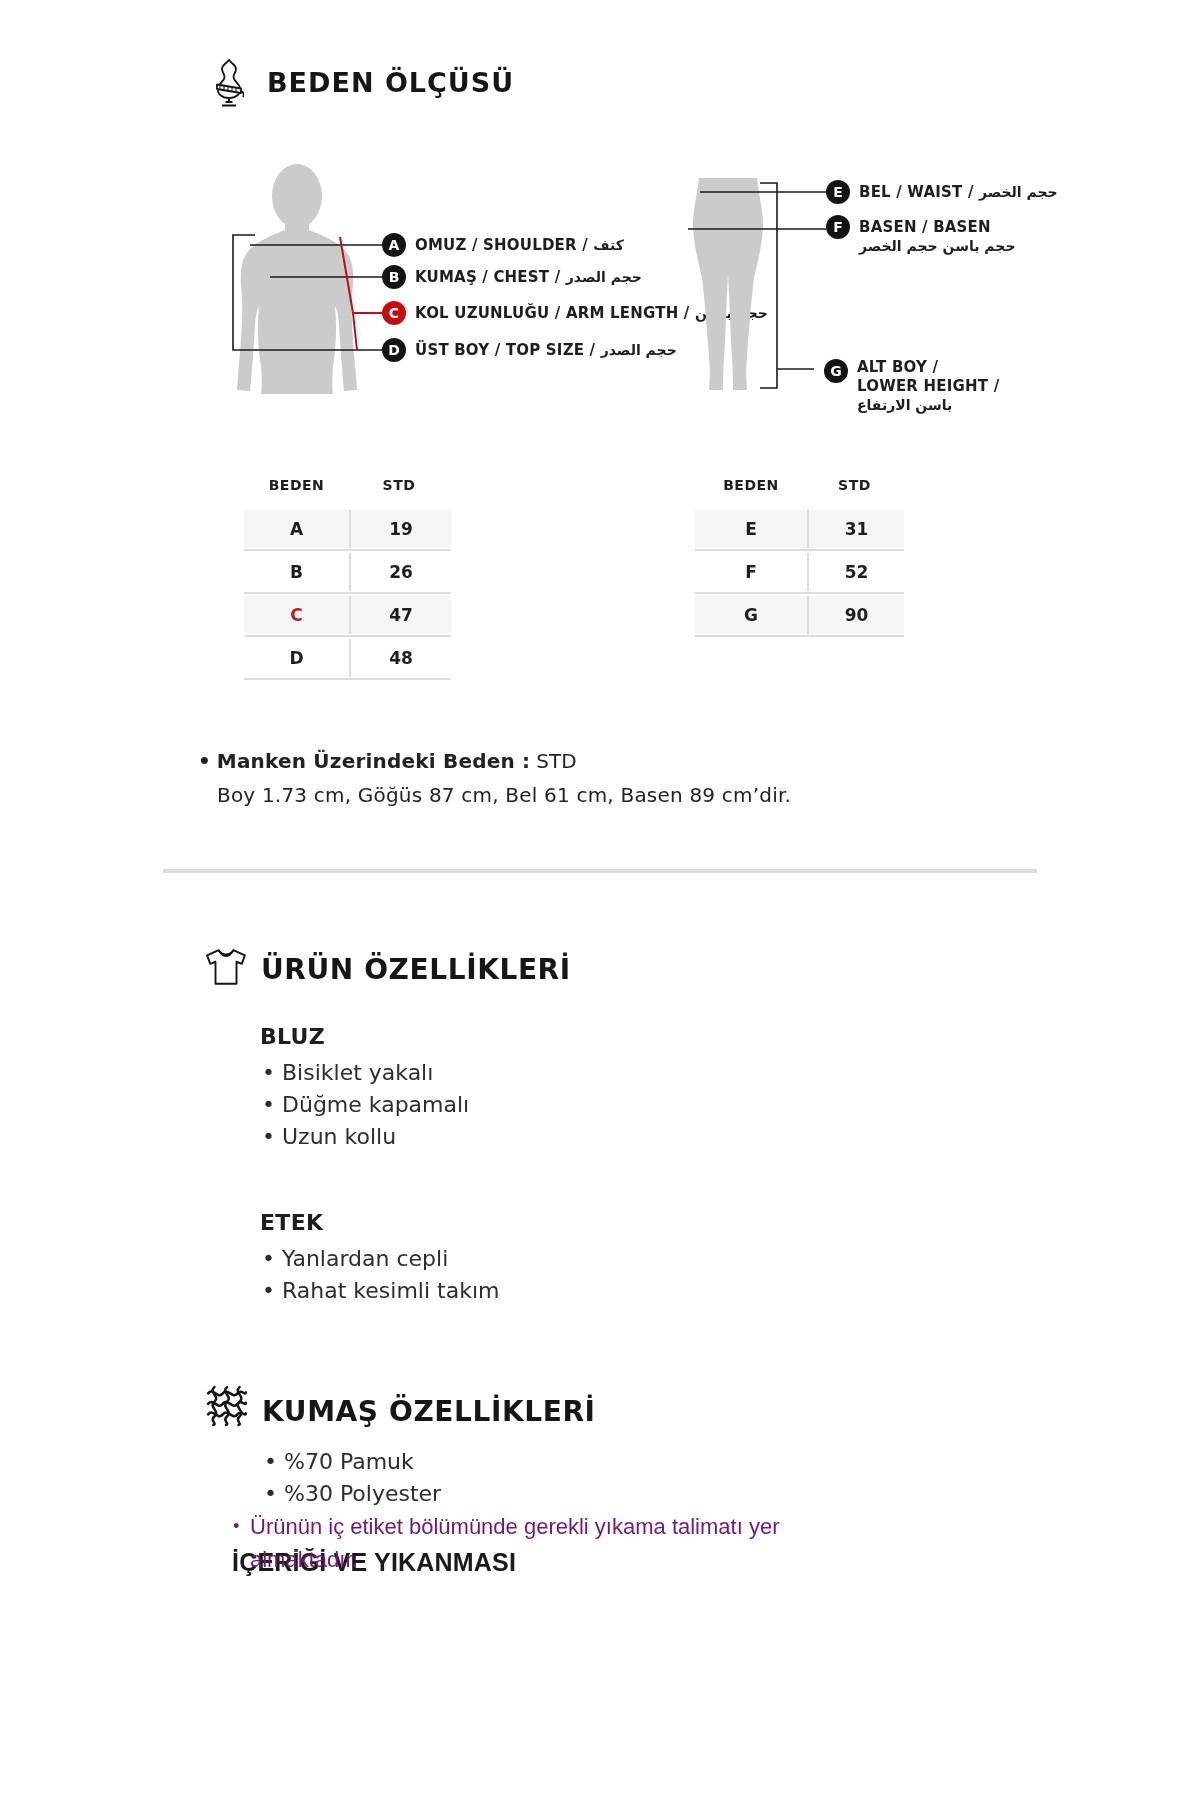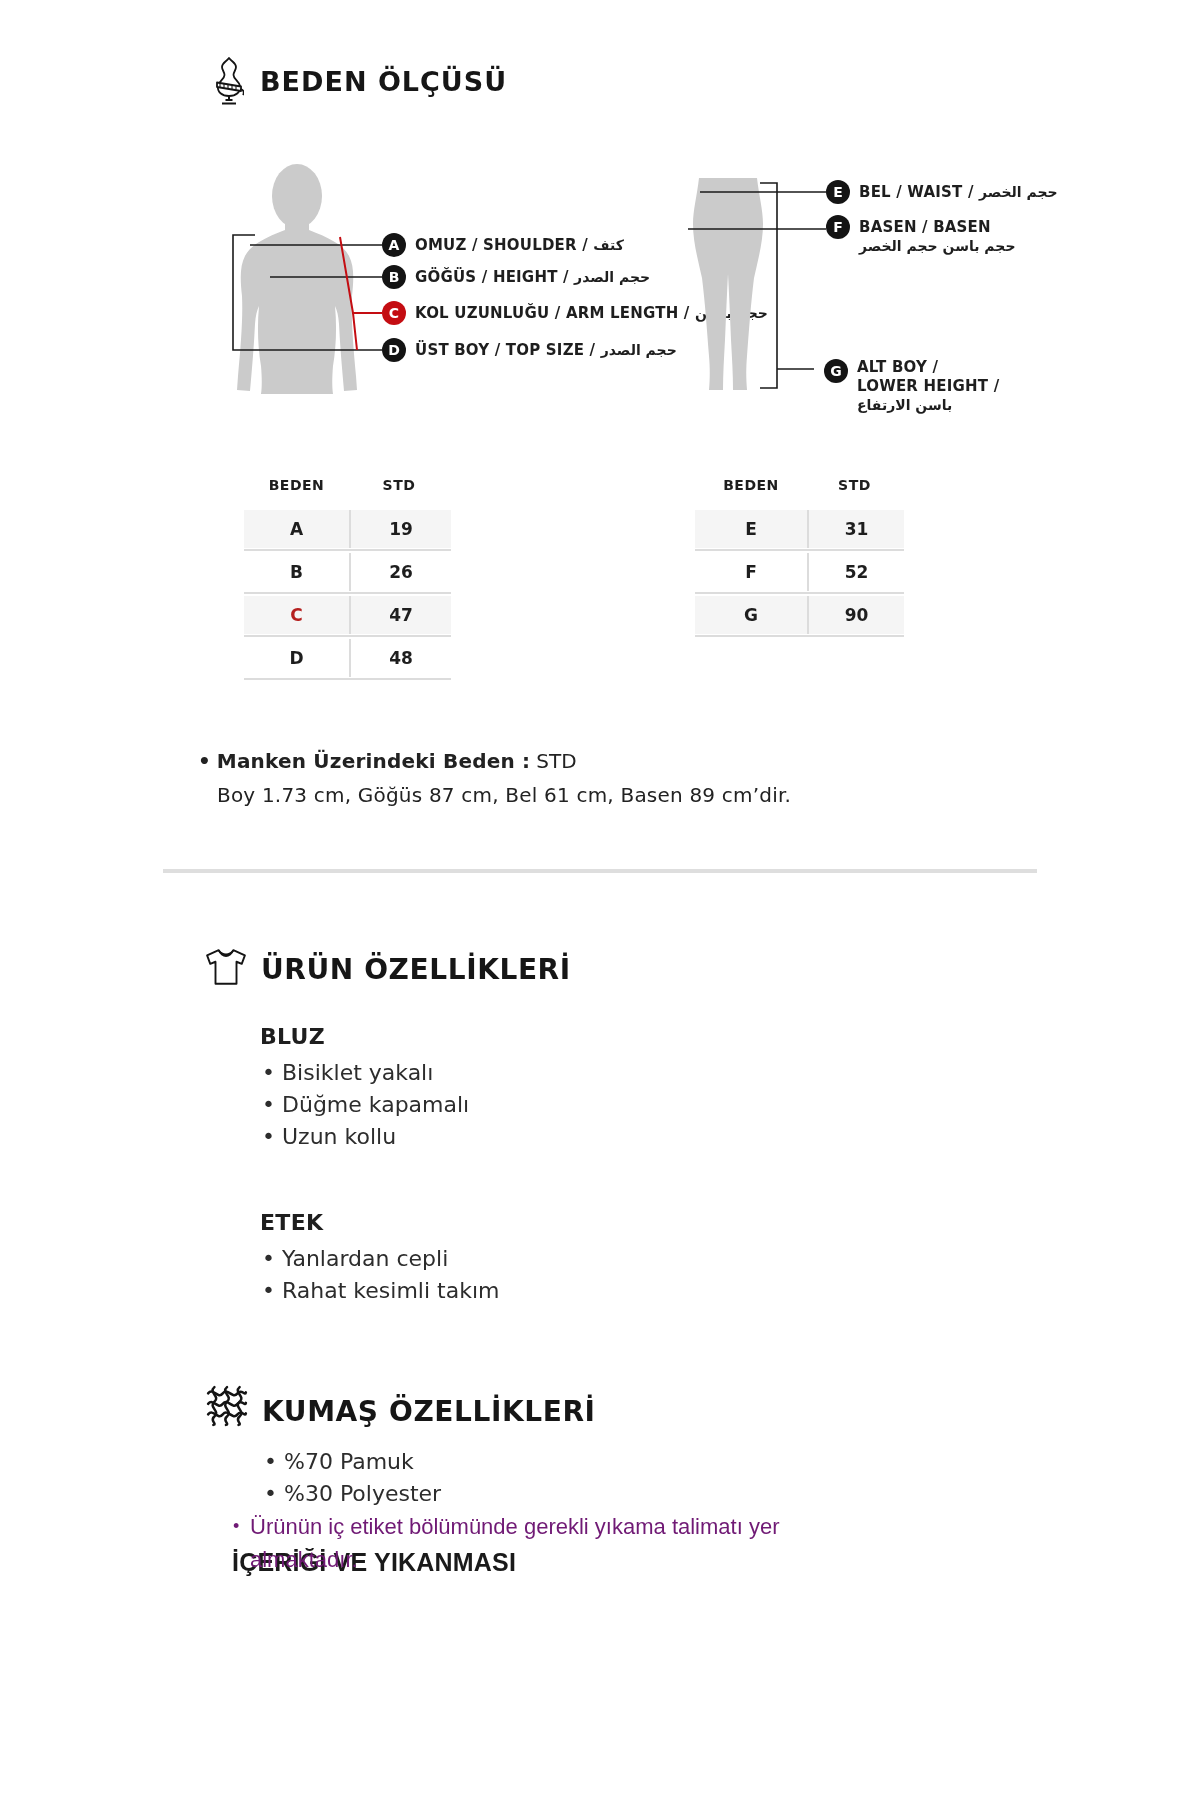--- a/index.html
+++ b/index.html
@@ -1,21 +1,21 @@
 <!DOCTYPE html>
 <html><head>
 <meta charset="utf-8">
 <style>
   html,body{margin:0;padding:0;background:#ffffff;}
   body{font-family:"DejaVu Sans",sans-serif;color:#1e1e1e;}
   .canvas{position:relative;width:1200px;height:1800px;background:#fff;overflow:hidden;}
 
   
   .page-header{position:absolute;left:214px;top:56px;display:flex;align-items:center;gap:12px;}
-  .page-header h1{margin:4px;font-size:27px;font-weight:800;letter-spacing:1px;color:#161616;}
+  .page-header h1{margin:11px;font-size:27px;font-weight:800;letter-spacing:1px;color:#161616;}
 
   
   .sil{position:absolute;}
   .lines-svg{position:absolute;pointer-events:none;}
   .mrow{position:absolute;display:flex;align-items:flex-start;gap:9px;}
   .mcirc{flex:0 0 auto;width:24px;height:24px;border-radius:50%;background:#141414;color:#fff;
          display:flex;align-items:center;justify-content:center;font-size:14px;font-weight:700;}
   .mcirc.red{background:#c40d12;}
   .mtext{font-size:15px;font-weight:700;letter-spacing:.2px;line-height:19px;padding-top:3px;white-space:nowrap;}
   .mtext .ar{font-size:14px;font-weight:600;}
@@ -94,21 +94,21 @@
     <path d="M140,87 L153,163 L157,200" fill="none" stroke="#c40d12" stroke-width="2"></path>
     <path d="M152,163 H182" stroke="#c40d12" stroke-width="2"></path>
   </svg>
 
   <div class="mrow" style="left:382px;top:233px">
     <span class="mcirc">A</span>
     <span class="mtext"><span>OMUZ / SHOULDER /</span> <span class="ar">كتف</span></span>
   </div>
   <div class="mrow" style="left:382px;top:265px">
     <span class="mcirc">B</span>
-    <span class="mtext"><span>GÖĞÜS / HEIGHT /</span> <span class="ar">حجم الصدر</span></span>
+    <span class="mtext"><span>KUMAŞ / CHEST /</span> <span class="ar">حجم الصدر</span></span>
   </div>
   <div class="mrow" style="left:382px;top:301px">
     <span class="mcirc red">C</span>
     <span class="mtext"><span>KOL UZUNLUĞU / ARM LENGTH /</span> <span class="ar">حجم باسن</span></span>
   </div>
   <div class="mrow" style="left:382px;top:338px">
     <span class="mcirc">D</span>
     <span class="mtext"><span>ÜST BOY / TOP SIZE /</span> <span class="ar">حجم الصدر</span></span>
   </div>
 

